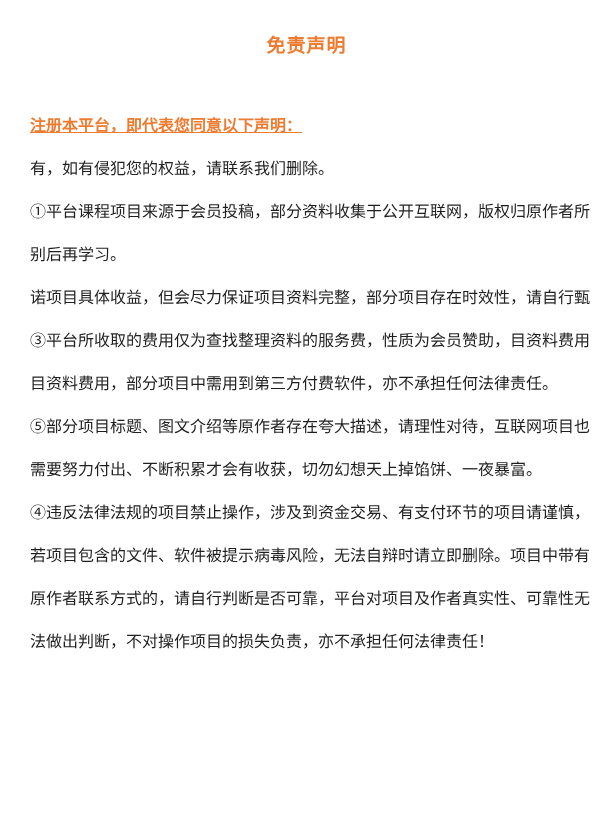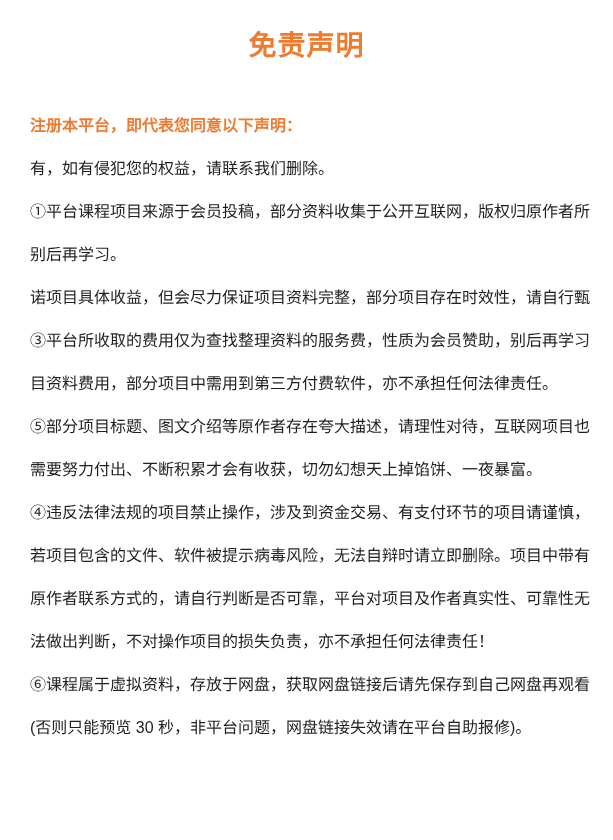--- a/index.html
+++ b/index.html
@@ -12,41 +12,42 @@
     }
     .page {
       width: 613px;
       height: 840px;
       background: #ffffff;
       position: relative;
     }
     .doc-title {
       margin-top: 28px;
       text-align: center;
-      font-size: 28px;
+      font-size: 19px;
       line-height: 36px;
       font-weight: bold;
       color: #ED7C31;
       letter-spacing: 1px;
     }
     .content {
       margin-top: 40px;
       padding: 0 24px 0 30px;
       font-size: 16px;
       color: #1F1F1F;
     }
     .line {
       display: block;
       height: 43px;
       line-height: 43px;
       white-space: nowrap;
     }
     .intro-line {
       color: #ED7C31;
       font-weight: bold;
+      text-decoration: underline;
     }
     .paragraph { display: block; }
   </style>
 </head>
 <body>
 
 <div class="page">
 
   <div class="doc-title">免责声明</div>
 
@@ -58,35 +59,31 @@
       <span class="line">有，如有侵犯您的权益，请联系我们删除。</span>
       <span class="line">①平台课程项目来源于会员投稿，部分资料收集于公开互联网，版权归原作者所</span>
     </div>
 
     <div class="paragraph">
       <span class="line">别后再学习。</span>
       <span class="line">诺项目具体收益，但会尽力保证项目资料完整，部分项目存在时效性，请自行甄</span>
     </div>
 
     <div class="paragraph">
-      <span class="line">③平台所收取的费用仅为查找整理资料的服务费，性质为会员赞助，别后再学习</span>
+      <span class="line">③平台所收取的费用仅为查找整理资料的服务费，性质为会员赞助，目资料费用</span>
       <span class="line">目资料费用，部分项目中需用到第三方付费软件，亦不承担任何法律责任。</span>
     </div>
 
     <div class="paragraph">
       <span class="line">⑤部分项目标题、图文介绍等原作者存在夸大描述，请理性对待，互联网项目也</span>
       <span class="line">需要努力付出、不断积累才会有收获，切勿幻想天上掉馅饼、一夜暴富。</span>
     </div>
 
     <div class="paragraph">
       <span class="line">④违反法律法规的项目禁止操作，涉及到资金交易、有支付环节的项目请谨慎，</span>
       <span class="line">若项目包含的文件、软件被提示病毒风险，无法自辩时请立即删除。项目中带有</span>
       <span class="line">原作者联系方式的，请自行判断是否可靠，平台对项目及作者真实性、可靠性无</span>
       <span class="line">法做出判断，不对操作项目的损失负责，亦不承担任何法律责任！</span>
     </div>
 
-    <div class="paragraph">
-      <span class="line">⑥课程属于虚拟资料，存放于网盘，获取网盘链接后请先保存到自己网盘再观看</span>
-      <span class="line">(否则只能预览 30 秒，非平台问题，网盘链接失效请在平台自助报修)。</span>
-    </div>
 
   </div>
 </div>
 
 </body></html>

